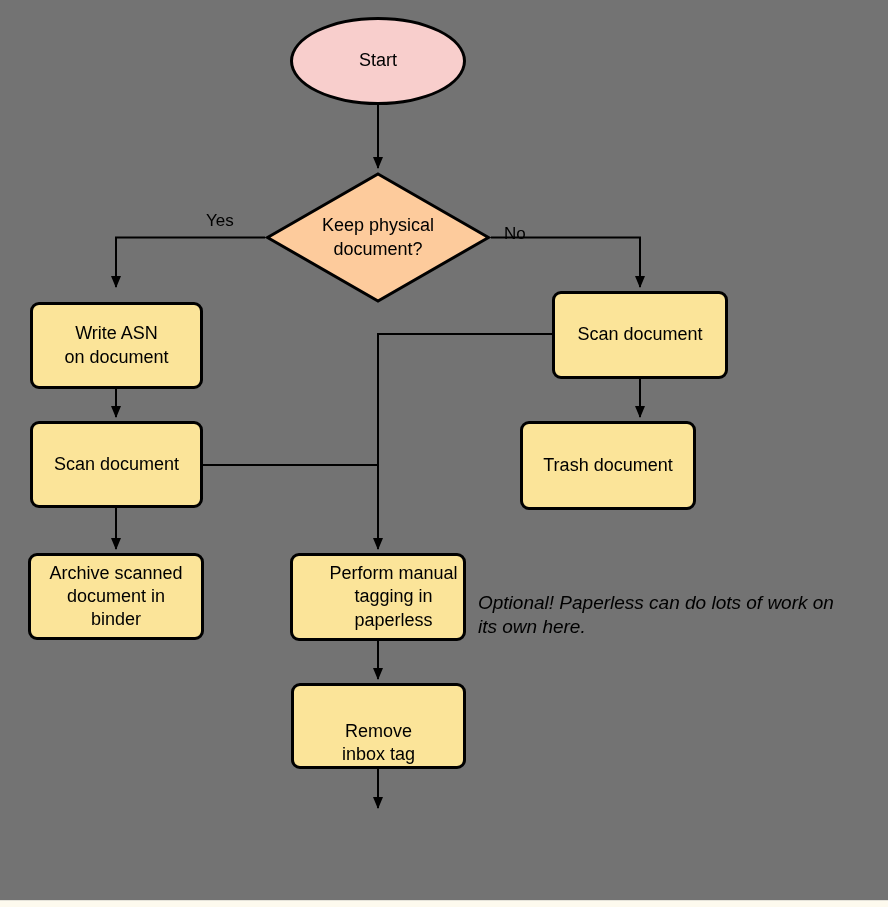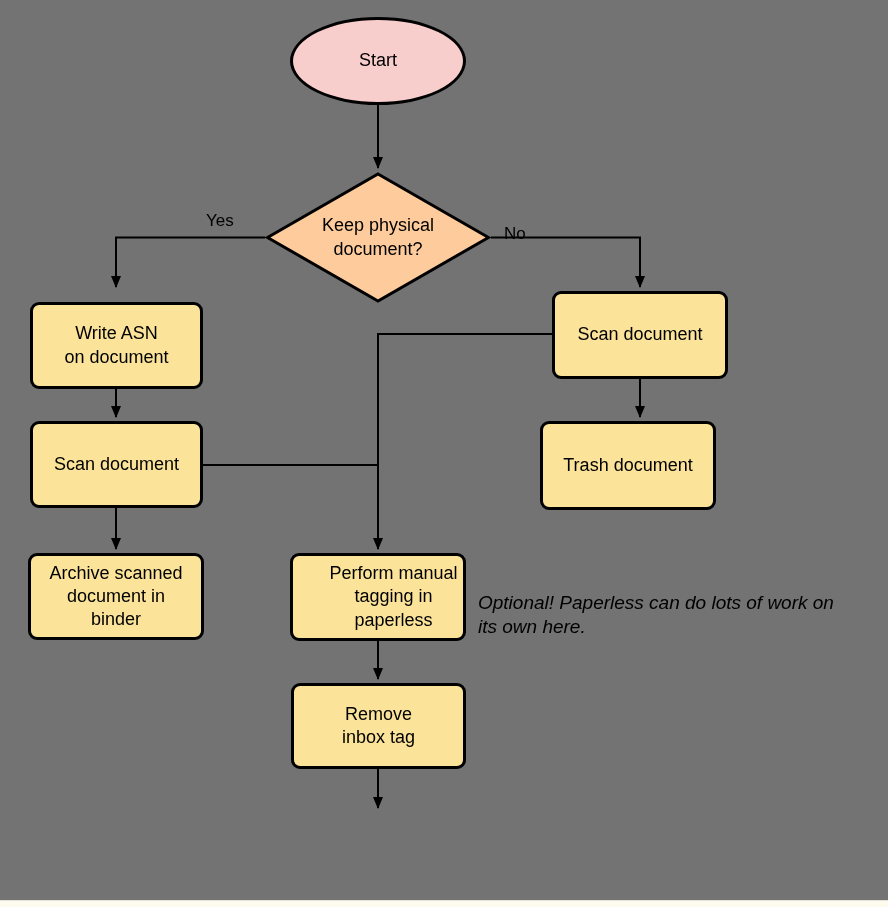--- a/index.html
+++ b/index.html
@@ -135,31 +135,31 @@
   <div class="node process" style="left:28px; top:553px; width:176px; height:87px;align-items:center;">
     <span class="label">Archive scanned
 document in
 binder</span>
   </div>
 
   <div class="node process" style="left:552px; top:291px; width:176px; height:88px;">
     <span class="label">Scan document</span>
   </div>
 
-  <div class="node process" style="left:540px; top:421px; width:176px; height:89px;">
+  <div class="node process" style="left:520px; top:421px; width:176px; height:89px;">
     <span class="label">Trash document</span>
   </div>
 
   <div class="node process" style="left:290px; top:553px; width:176px; height:88px;padding-left:31px;">
     <span class="label">Perform manual
 tagging in
 paperless</span>
   </div>
 
-  <div class="node process" style="left:291px; top:683px; width:175px; height:86px;">
+  <div class="node process" style="left:291px; top:683px; width:175px; height:86px;align-items:flex-end;">
     <span class="label">Remove
 inbox tag</span>
   </div>
 
 
   <div class="edge-label" style="left:206px; top:211px;">Yes</div>
 
   <div class="edge-label" style="left:504px; top:224px;">No</div>
 
   <div class="note">Optional! Paperless can do lots of work on

